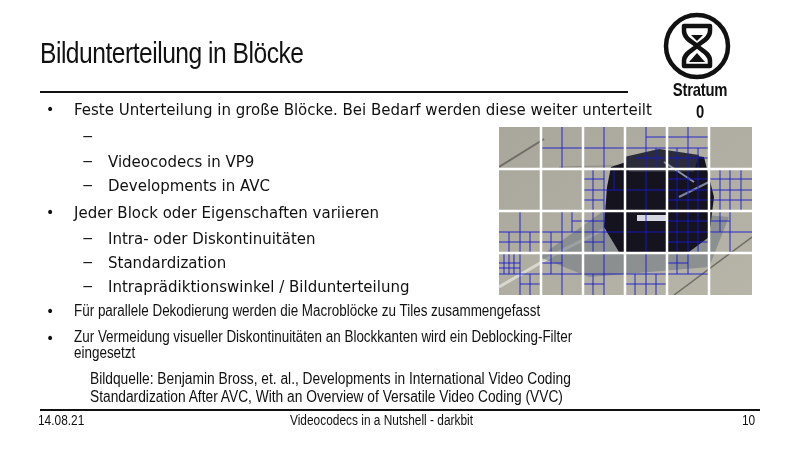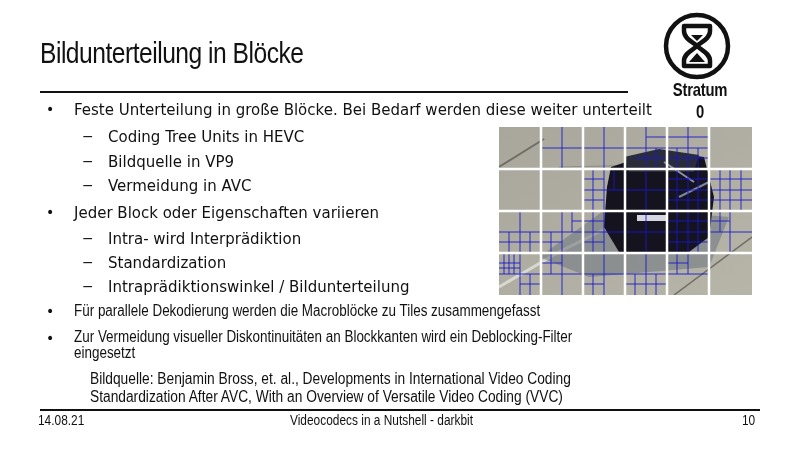--- a/index.html
+++ b/index.html
@@ -35,30 +35,29 @@
   <path d="M29 23 H41 L35 29 Z" fill="#111"></path>
   <path d="M35 41 L43 50 H27 Z" fill="#111"></path>
 </svg>
 <div class="logo-text">Stratum 0</div>
 
 <div class="content">
 
   <span class="bullet" style="top:101px">•</span>
   <span class="item" style="left:74px;top:101px">Feste Unterteilung in große Blöcke. Bei Bedarf werden diese weiter unterteilt</span>
   <span class="dash" style="top:128px">−</span>
-  <span class="item" style="left:108px;top:128px">Coding Tree Units in HEVC</span>
   <span class="dash" style="top:153px">−</span>
-  <span class="item" style="left:108px;top:153px">Bildquelle in VP9</span>
+  <span class="item" style="left:108px;top:153px">Videocodecs in VP9</span>
   <span class="dash" style="top:177px">−</span>
-  <span class="item" style="left:108px;top:177px">Vermeidung in AVC</span>
+  <span class="item" style="left:108px;top:177px">Developments in AVC</span>
 
   <span class="bullet" style="top:204px">•</span>
   <span class="item" style="left:74px;top:204px">Jeder Block oder Eigenschaften variieren</span>
   <span class="dash" style="top:230px">−</span>
-  <span class="item" style="left:108px;top:230px">Intra- wird Interprädiktion</span>
+  <span class="item" style="left:108px;top:230px">Intra- oder Diskontinuitäten</span>
   <span class="dash" style="top:254px">−</span>
   <span class="item" style="left:108px;top:254px">Standardization</span>
   <span class="dash" style="top:278px">−</span>
   <span class="item" style="left:108px;top:278px">Intraprädiktionswinkel / Bildunterteilung</span>
 
   <span class="bullet" style="top:303px">•</span>
   <span class="item narrow" style="left:74px;top:302px">Für parallele Dekodierung werden die Macroblöcke zu Tiles zusammengefasst</span>
 
   <span class="bullet" style="top:330px">•</span>
   <span class="item narrow" style="left:74px;top:328px">Zur Vermeidung visueller Diskontinuitäten an Blockkanten wird ein Deblocking-Filter</span>

